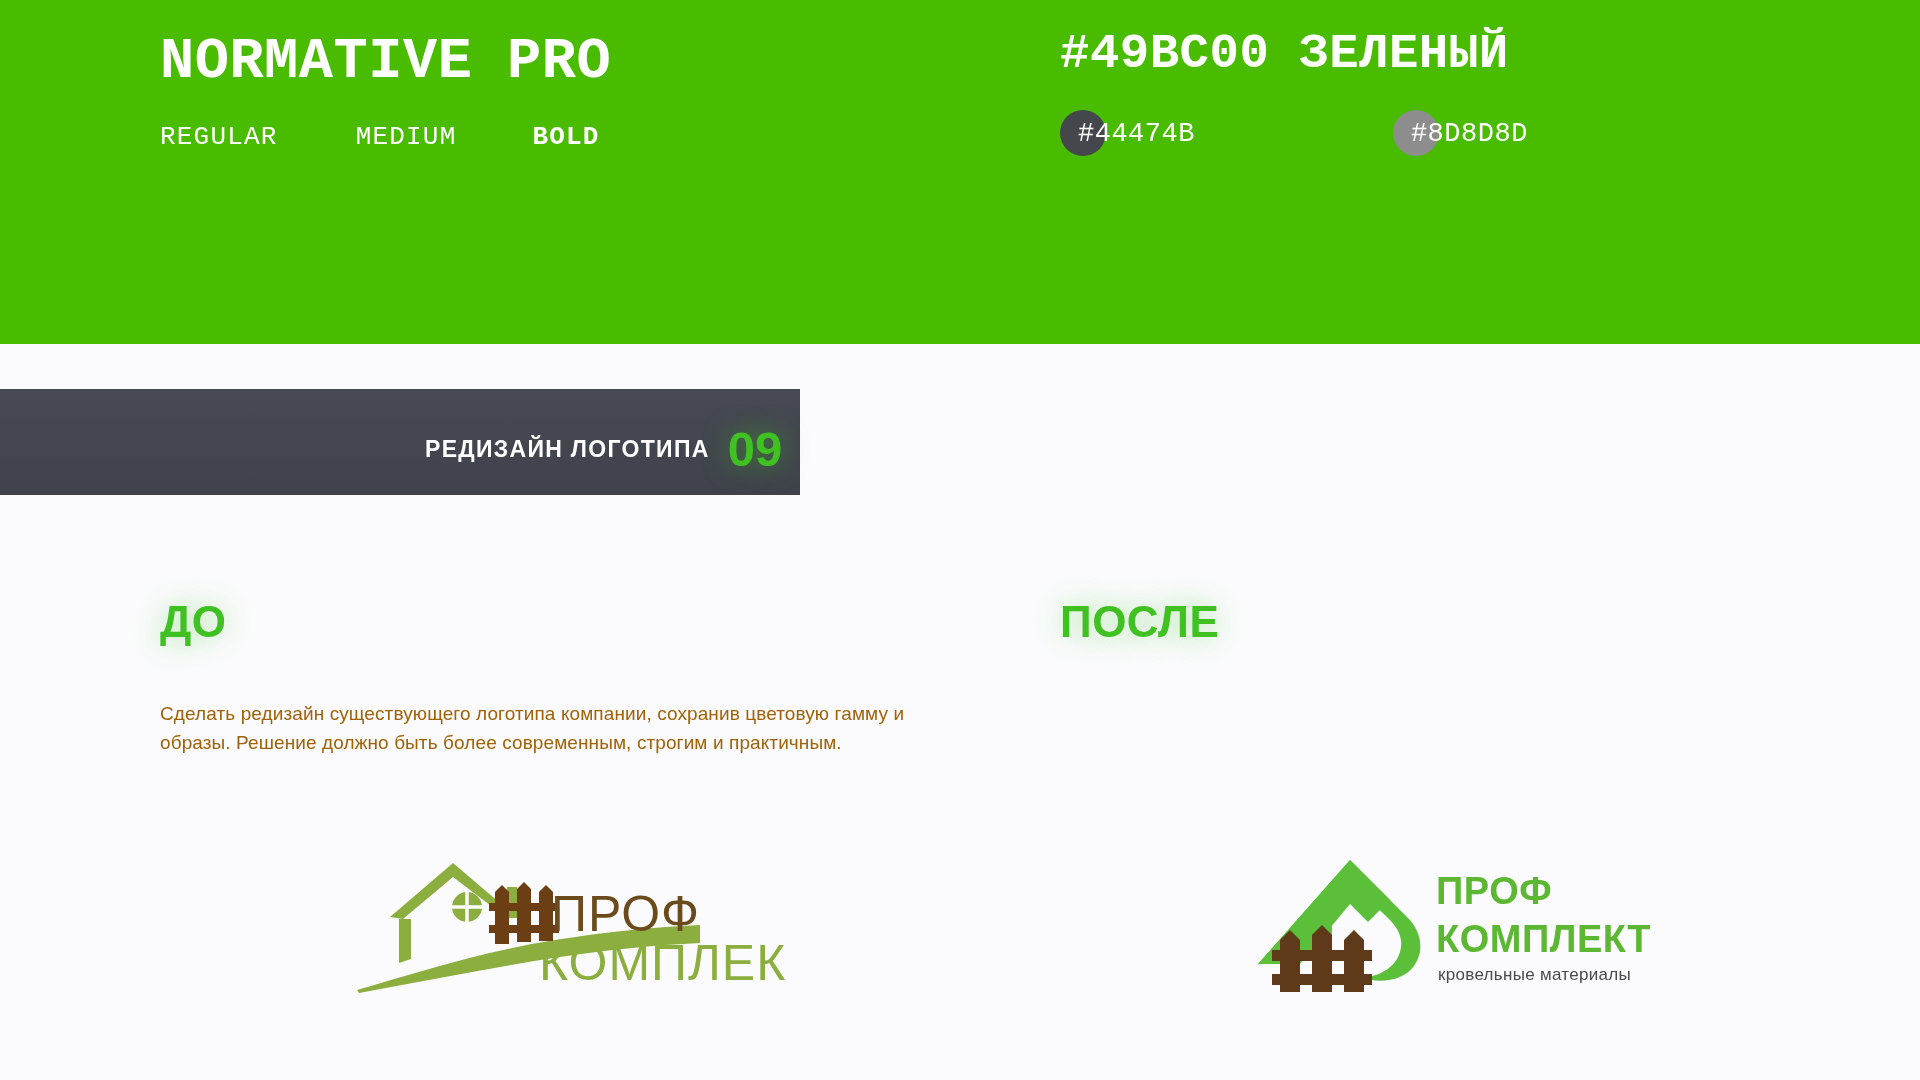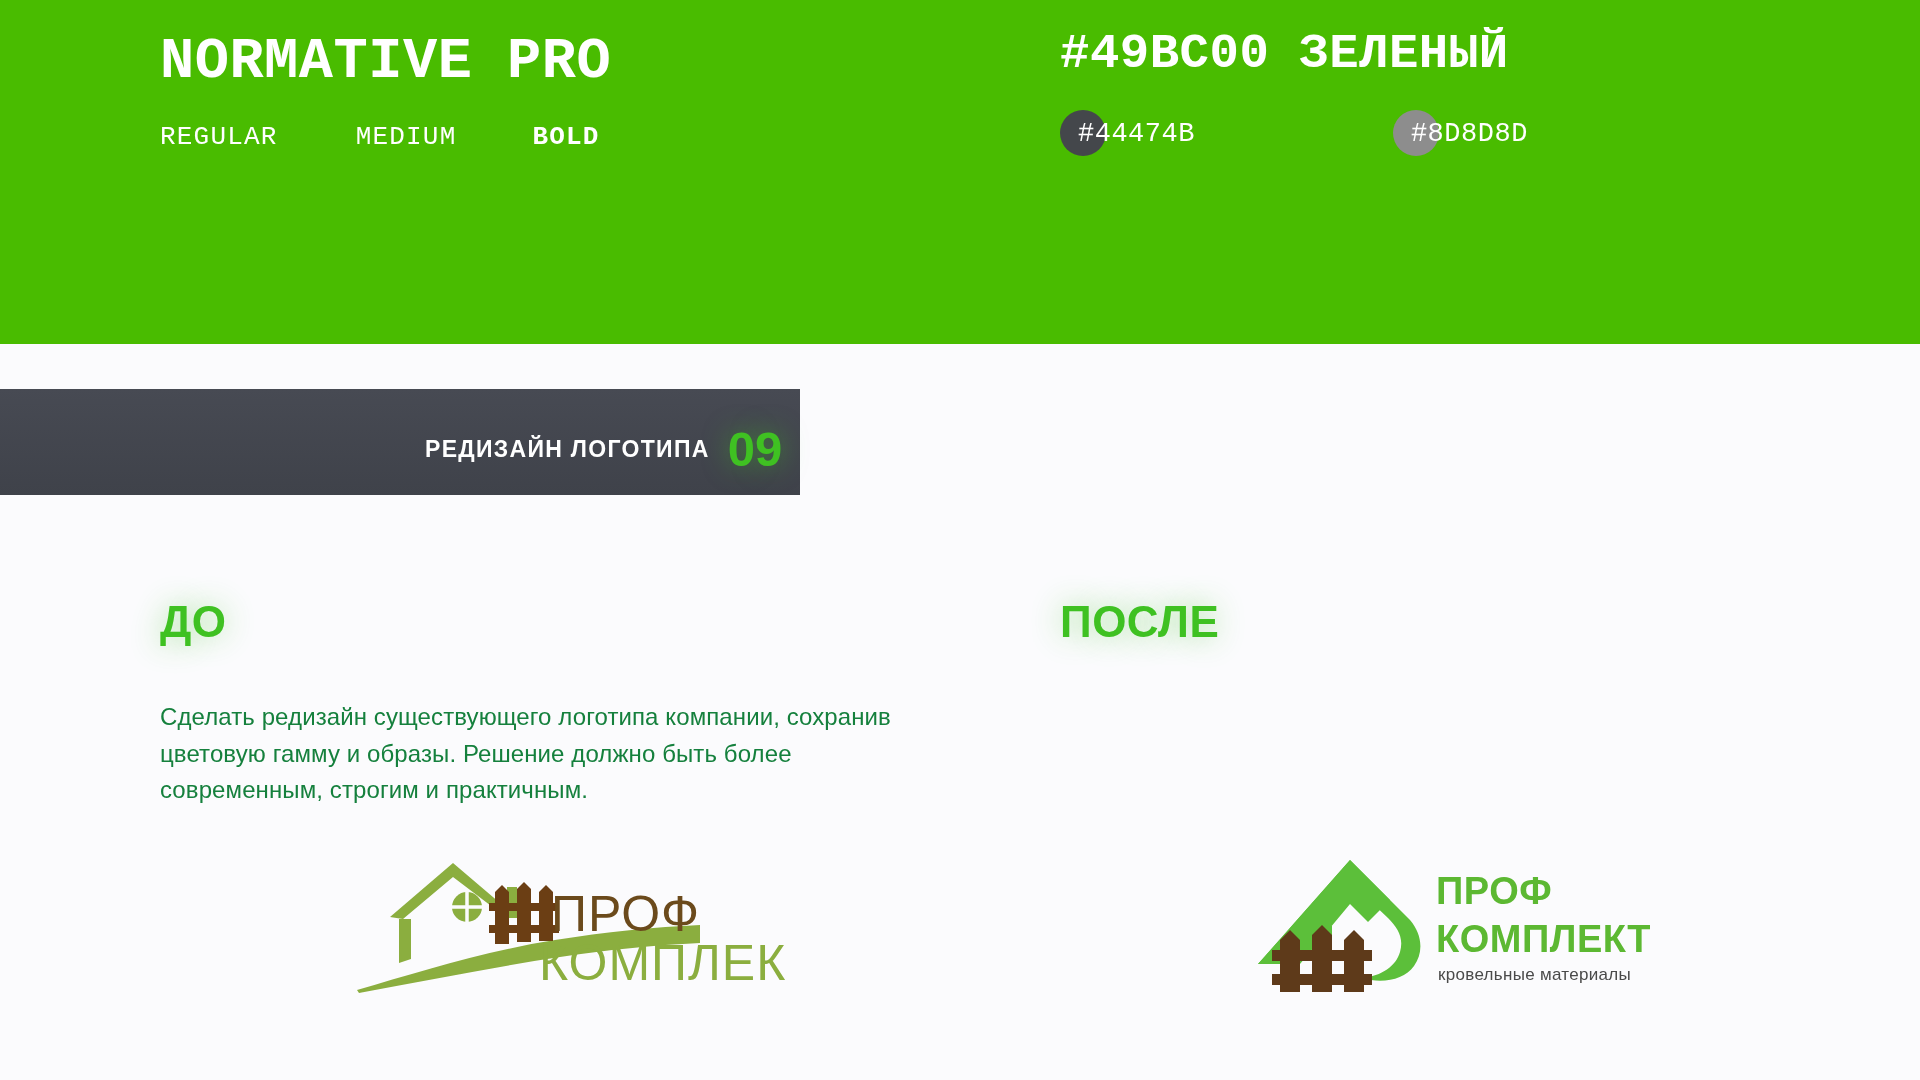--- a/index.html
+++ b/index.html
@@ -167,23 +167,23 @@
     font-weight: bold;
     color: #3fc122;
     letter-spacing: 0.5px;
     line-height: 1;
     text-shadow: 0 0 30px rgba(63,193,34,0.45);
     white-space: nowrap;
   }
   .col-body {
     margin: 0;
     margin-top: 55px;
-    font-size: 24px;
+    font-size: 19px;
     line-height: 1.53;
-    color: #15803d;
+    color: #a16207;
     letter-spacing: 0.1px;
   }
 
   
   .logo-slot {
     position: absolute;
     top: 232px;
     height: 180px;
     width: 760px;
     left: 0;

